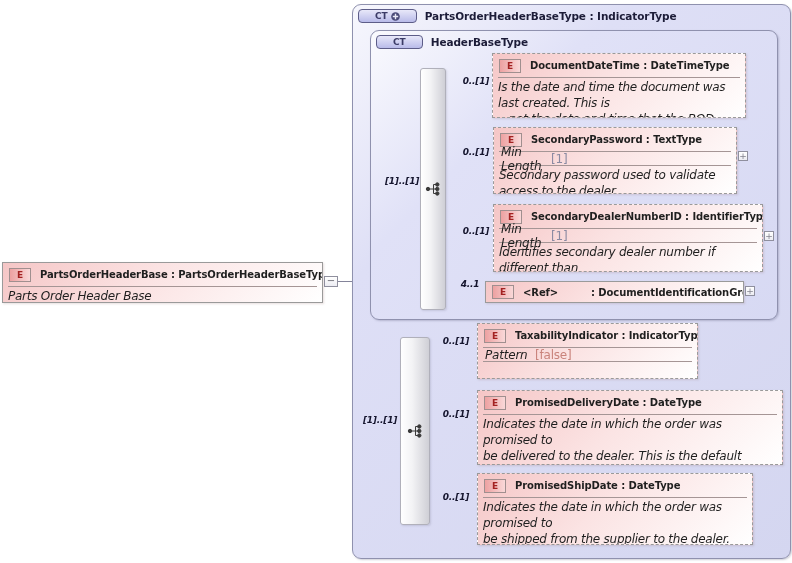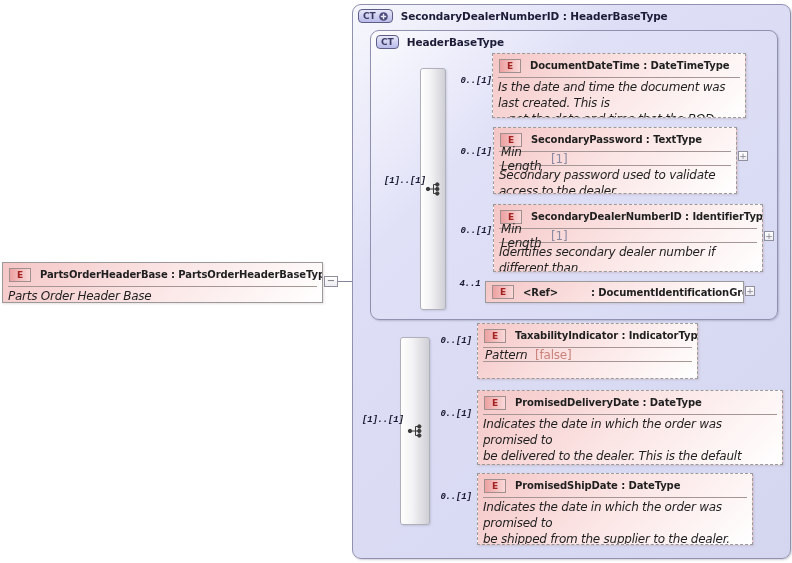--- a/index.html
+++ b/index.html
@@ -6,35 +6,35 @@
   .canvas { position:relative; width:792px; height:563px; background:#ffffff; overflow:hidden; }
 
   .wires { position:absolute; left:0; top:0; }
 
   
   .typebox { position:absolute; border:1px solid #8f91ae; border-radius:9px;
              box-shadow:1px 1px 2px rgba(80,80,110,.28); }
   .typebox.outer { background:linear-gradient(135deg,#f7f7fd 0%, #dedff6 28%, #d4d6f0 100%); }
   .typebox.inner { background:linear-gradient(135deg,#fafafe 0%, #e0e1f7 32%, #d7d9f3 100%); }
   .typebox-header { position:absolute; left:5px; top:4px; display:flex; align-items:center; gap:8px; }
-  .ct-badge { display:inline-flex; align-items:center; gap:3px; padding:1px 4px;
+  .ct-badge { display:inline-flex; align-items:center; gap:3px; padding:1px 16px;
               border:1px solid #5d5d88; border-radius:4px;
               background:linear-gradient(180deg,#e8e8f9,#b9bbe9);
               font-size:9px; font-weight:bold; color:#3b3b66;justify-content:flex-end; }
   .typebox-title { font-size:10.5px; font-weight:bold; color:#1c1c38; letter-spacing:-0.1px; white-space:nowrap; }
 
   
   .seqbar { position:absolute; border:1px solid #b0b0ba; border-radius:3px;
             background:linear-gradient(90deg,#ffffff 0%,#f3f3f5 40%,#cfcfd6 100%);
             box-shadow:1px 1px 2px rgba(90,90,110,.18); }
   .seqbar svg { position:absolute; left:50%; top:50%; transform:translate(-50%,-50%); }
 
   
   .card { position:absolute; font-size:9px; font-style:italic; font-weight:bold;
-          color:#15152e; width:36px; text-align:center; letter-spacing:-0.2px; white-space:nowrap;font-family:Liberation Mono, monospace; }
+          color:#15152e; width:36px; text-align:center; letter-spacing:-0.2px; white-space:nowrap; }
 
   
   .elem { position:absolute; box-sizing:border-box; border:1px dashed #9a9a9a;
           background:linear-gradient(135deg,#f5c6c6 0%,#fbe3e3 45%,#ffffff 100%);
           overflow:hidden; box-shadow:1px 1px 2px rgba(120,80,80,.18); }
   .elem.solid { border-style:solid; border-color:#9a9a9a; }
   .elem-title { display:flex; align-items:center; gap:9px; height:23px; padding:0 6px; }
   .elem-title.short { height:20px; }
   .e-badge { flex:0 0 auto; width:20px; height:12px; border:1px solid #a08f8f;
              background:linear-gradient(90deg,#eda1a1,#f9d8d8); color:#a32222;
@@ -77,21 +77,21 @@
 
   <div class="typebox outer" style="left:352px; top:4px; width:437px; height:553px;">
     <div class="typebox-header">
       <span class="ct-badge">
         <span>CT</span>
         <svg width="9" height="9" viewBox="0 0 9 9">
           <circle cx="4.5" cy="4.5" r="4.3" fill="#4a4a78"></circle>
           <path d="M1.8 4.5h5.4M4.5 1.8v5.4" stroke="#eaeaf8" stroke-width="1.4"></path>
         </svg>
       </span>
-      <span class="typebox-title">SecondaryDealerNumberID : HeaderBaseType</span>
+      <span class="typebox-title">PartsOrderHeaderBaseType : IndicatorType</span>
     </div>
   </div>
 
   <div class="typebox inner" style="left:370px; top:30px; width:406px; height:288px;">
     <div class="typebox-header">
       <span class="ct-badge">
         <span>CT</span>
       </span>
       <span class="typebox-title">HeaderBaseType</span>
     </div>

